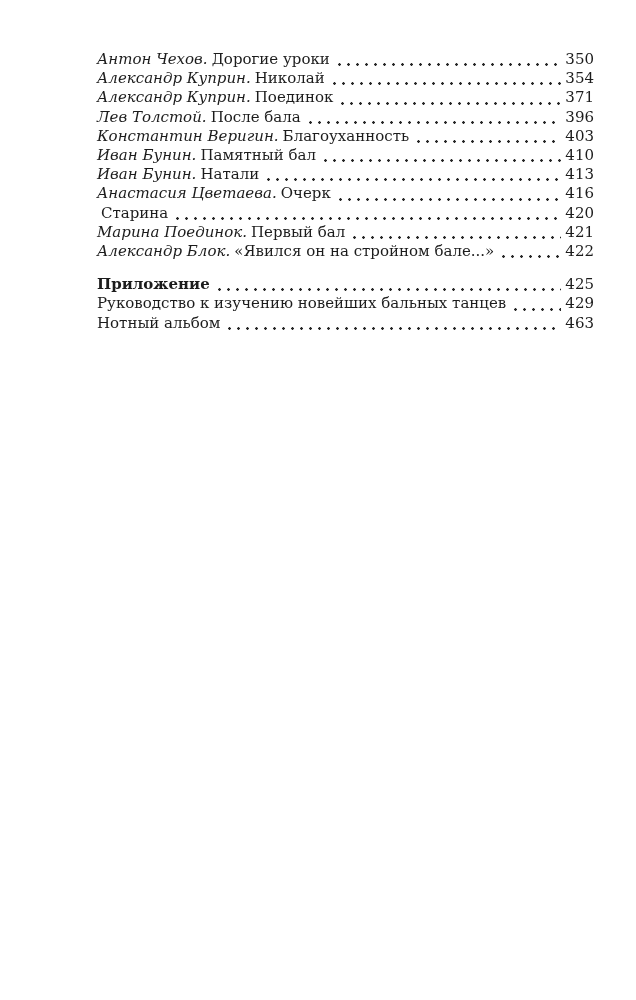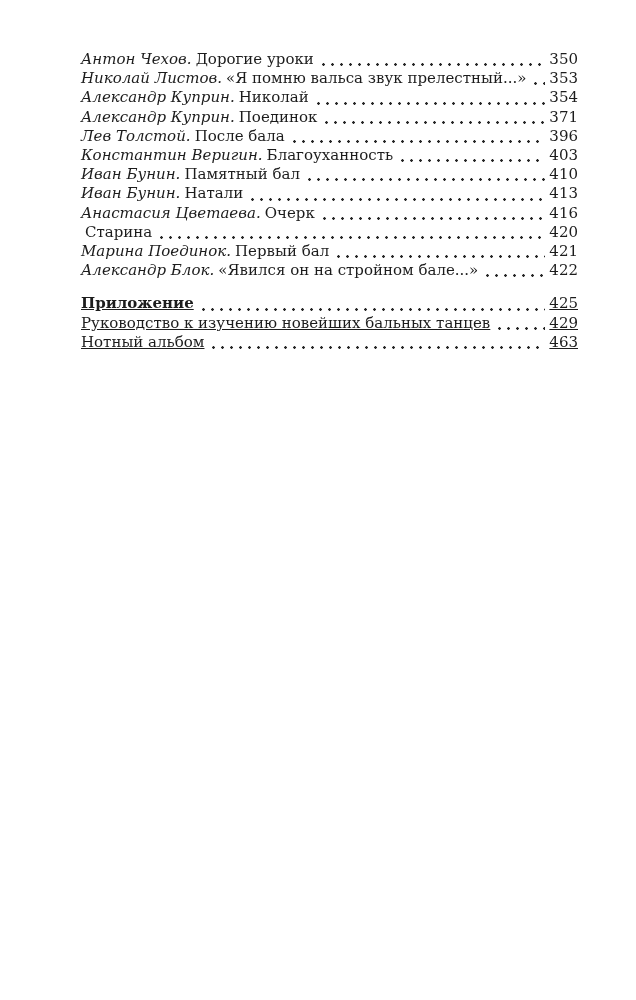--- a/index.html
+++ b/index.html
@@ -15,22 +15,22 @@
     font-size: 15px;
     color: #1c1c1c;
     overflow: hidden;
   }
   .page {
     position: absolute;
     left: 81px;
     top: 50px;
     width: 497px;
   }
-  .toc-section { width: 100%; }
-  .toc-section.appendix { margin-top: 14px; text-decoration: underline; }
+  .toc-section { width: 100%; margin-left: 16px; }
+  .toc-section.appendix { margin-top: 14px; }
   .toc-row {
     display: flex;
     align-items: baseline;
     line-height: 19.2px;
     white-space: nowrap;
   }
   .toc-row .author {
     font-style: italic;
     flex: 0 0 auto;
   }
@@ -58,26 +58,20 @@
 </head>
 <body>
 
 <div class="page">
   <div class="toc-section main">
       <div class="toc-row">
         <span class="author">Антон Чехов.</span>
         <span class="title after-author">Дорогие уроки</span>
         <span class="leader"></span>
         <span class="pagenum">350</span>
-      </div>
-      <div class="toc-row">
-        <span class="author">Николай Листов.</span>
-        <span class="title after-author">«Я помню вальса звук прелестный...»</span>
-        <span class="leader"></span>
-        <span class="pagenum">353</span>
       </div>
       <div class="toc-row">
         <span class="author">Александр Куприн.</span>
         <span class="title after-author">Николай</span>
         <span class="leader"></span>
         <span class="pagenum">354</span>
       </div>
       <div class="toc-row">
         <span class="author">Александр Куприн.</span>
         <span class="title after-author">Поединок</span>

